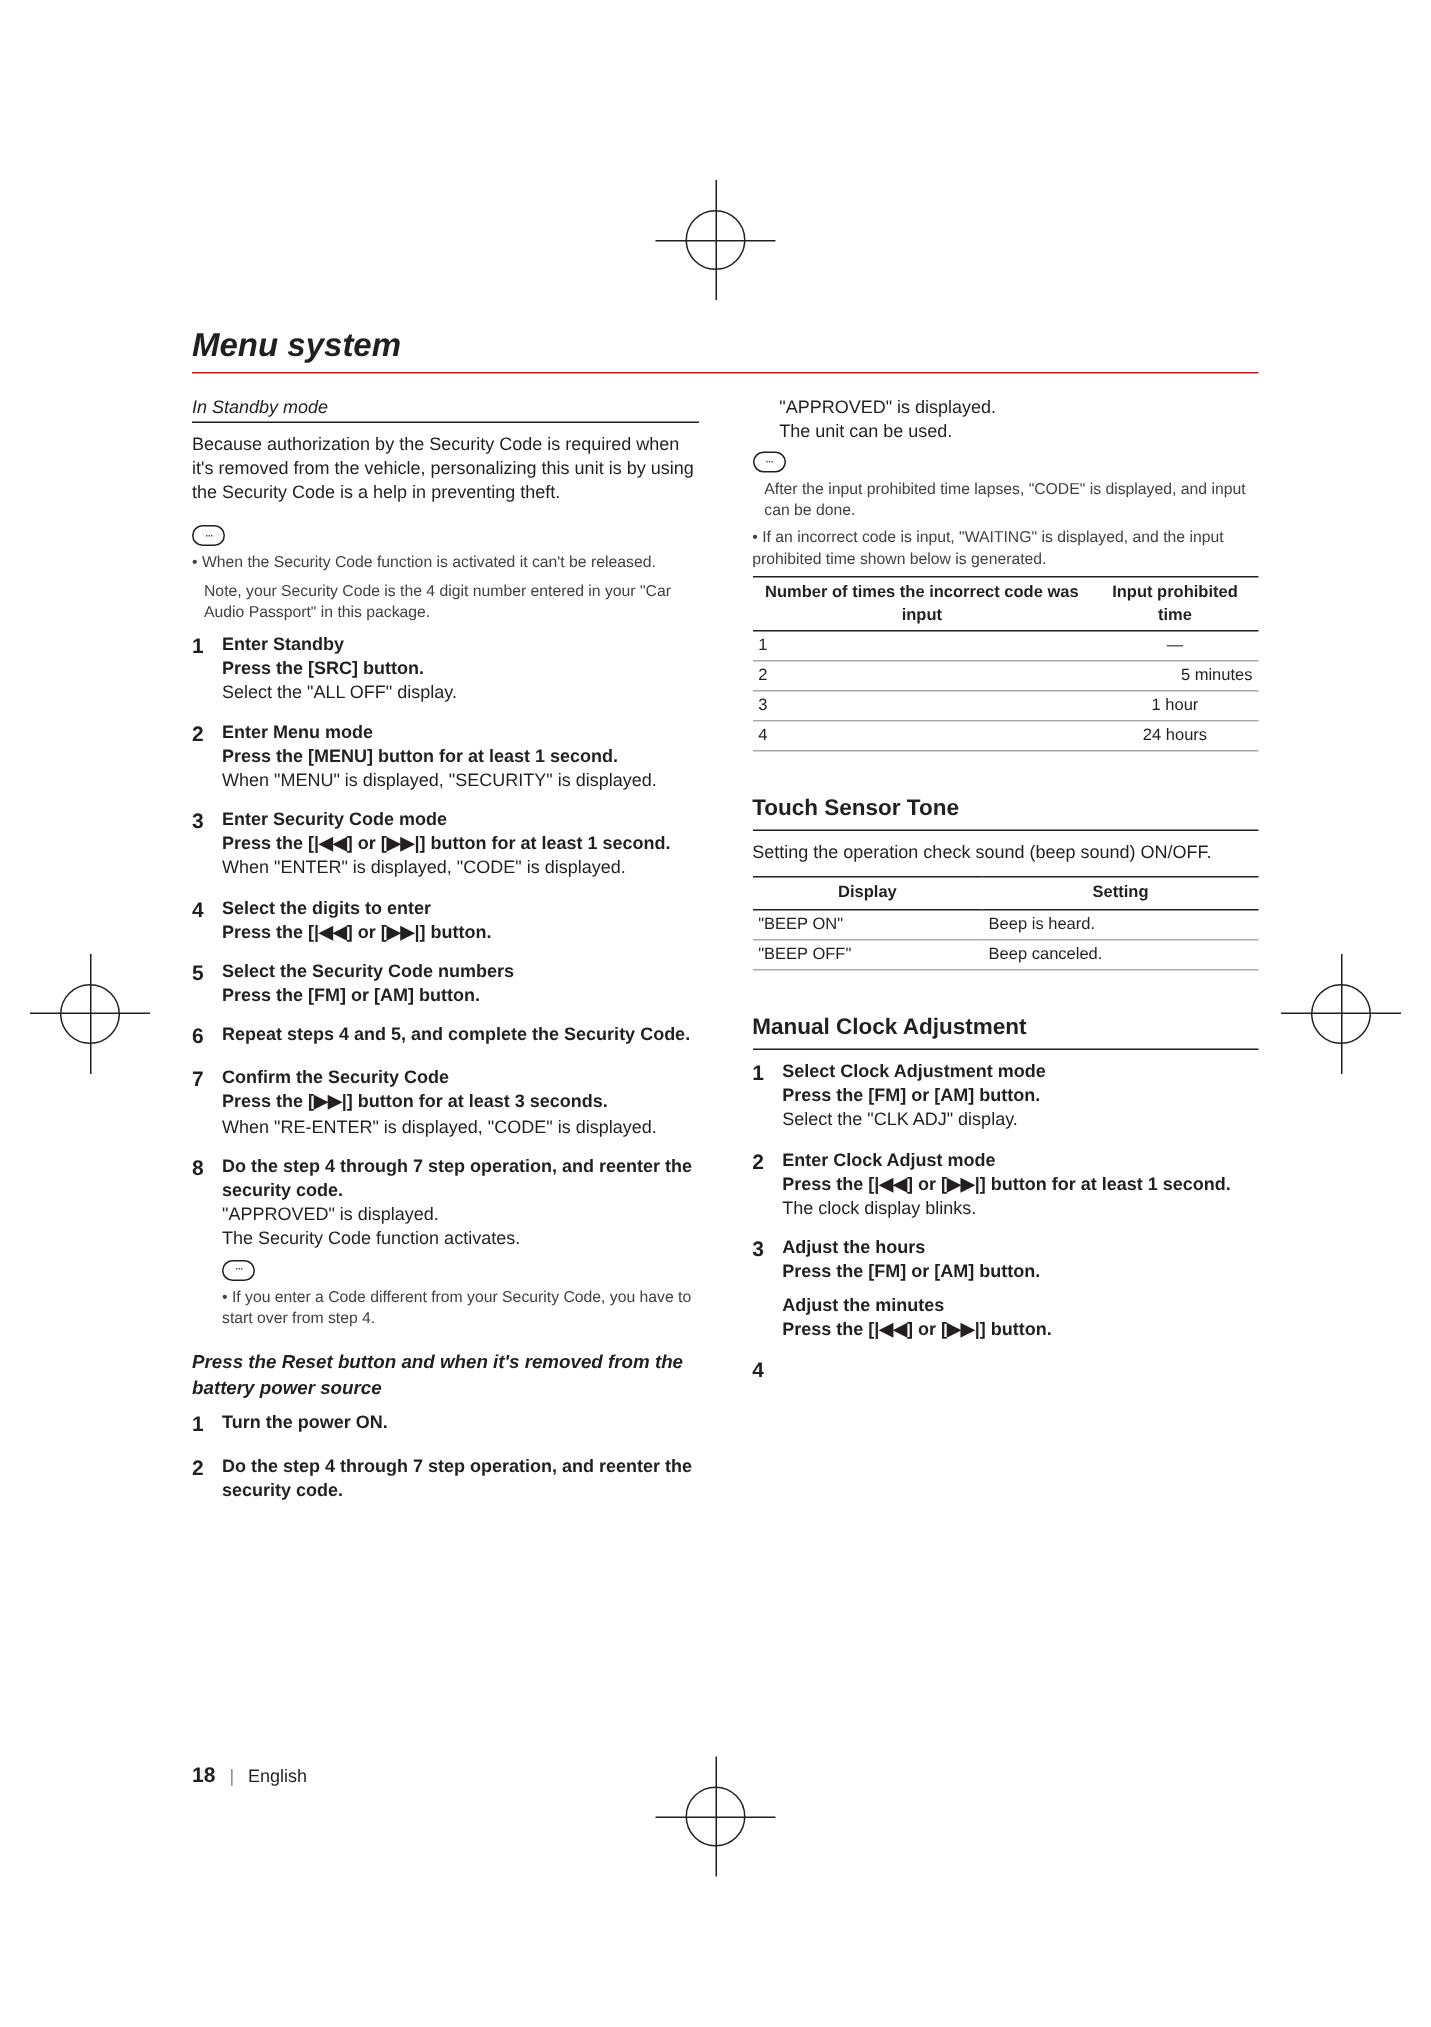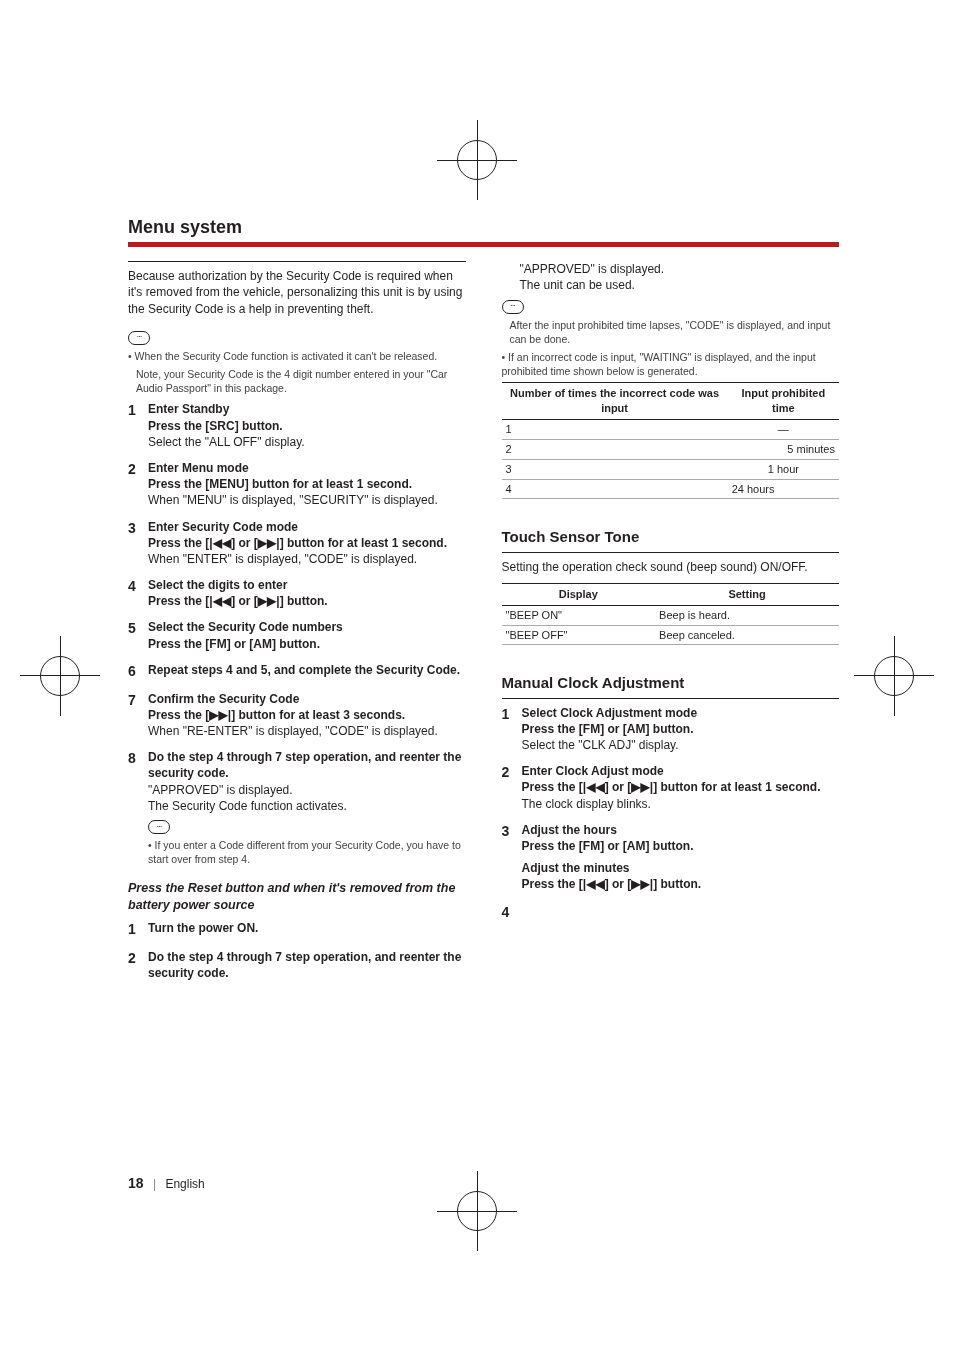--- a/index.html
+++ b/index.html
@@ -29,23 +29,24 @@
   .crop-bottom { bottom: 120px; left: 50%; transform: translateX(-50%); }
 
   .page {
     position: absolute;
     top: 215px;
     left: 128px;
     right: 115px;
     bottom: 160px;
   }
   .section-title {
-    font-size: 18px;
+    font-size: 22px;
+    font-style: italic;
     font-weight: bold;
-    border-bottom: 5px solid #b91c1c;
+    border-bottom: 1px solid #b91c1c;
     padding-bottom: 3px;
     margin-bottom: 14px;
   }
   .columns {
     display: flex;
     gap: 36px;
     margin-top: 10px;
   }
   .col { flex: 1 1 0; min-width: 0; }
   .mode-note { font-style: italic; font-size: 12px; margin-bottom: 2px; }
@@ -102,20 +103,21 @@
 <div class="cropmark crop-left"></div>
 <div class="cropmark crop-right"></div>
 <div class="cropmark crop-bottom"></div>
 
 <div class="page">
   <div class="section-title">Menu system</div>
 
   <div class="columns">
 
     <div class="col">
+      <div class="mode-note">In Standby mode</div>
       <div class="feature-rule"></div>
       <div class="intro">Because authorization by the Security Code is required when it's removed from the vehicle, personalizing this unit is by using the Security Code is a help in preventing theft.</div>
 
       <span class="note-icon">···</span>
       <div class="tiny-note">• <span>When the Security Code function is activated it can't be released.</span></div>
       <div class="tiny-note" style="padding-left:8px;">Note, your Security Code is the 4 digit number entered in your "Car Audio Passport" in this package.</div>
 
       <ol class="steps">
         <li>
             <span class="step-num">1</span>
@@ -222,21 +224,21 @@
           <tr>
               <td>2</td>
               <td style="text-align:right">5 minutes</td>
             </tr>
           <tr>
               <td>3</td>
               <td style="text-align:center">1 hour</td>
             </tr>
           <tr>
               <td>4</td>
-              <td style="text-align:left">24 hours</td>
+              <td style="text-align:center">24 hours</td>
             </tr>
         </tbody>
       </table>
 
       <div class="gap-lg"></div>
       <div class="feature-title">Touch Sensor Tone</div>
       <div class="feature-rule"></div>
       <div class="intro">Setting the operation check sound (beep sound) ON/OFF.</div>
       <table class="data">
         <thead>

